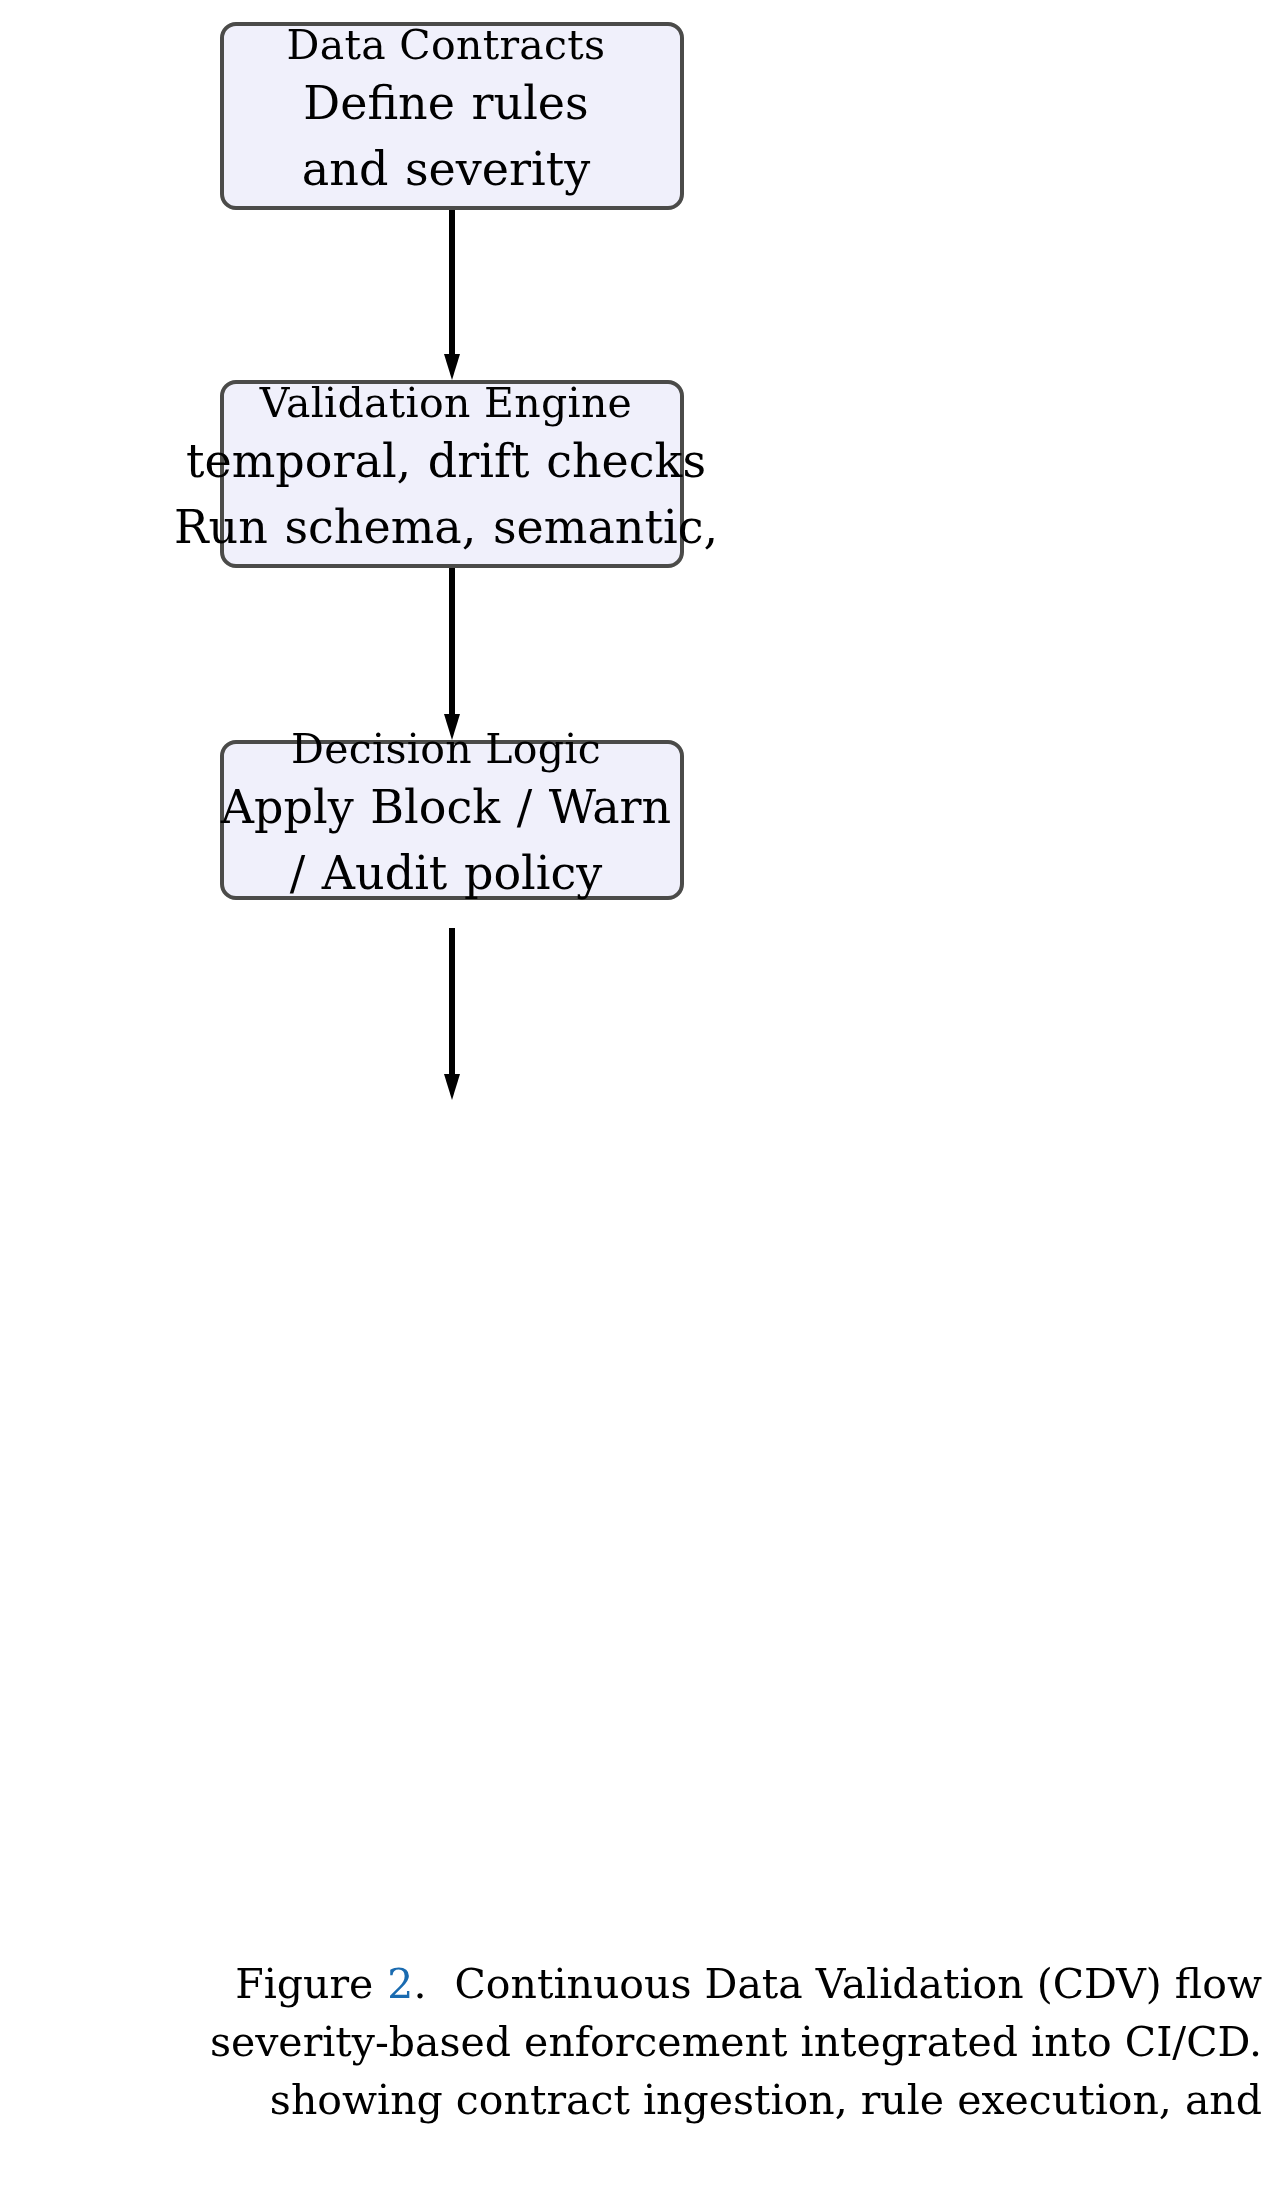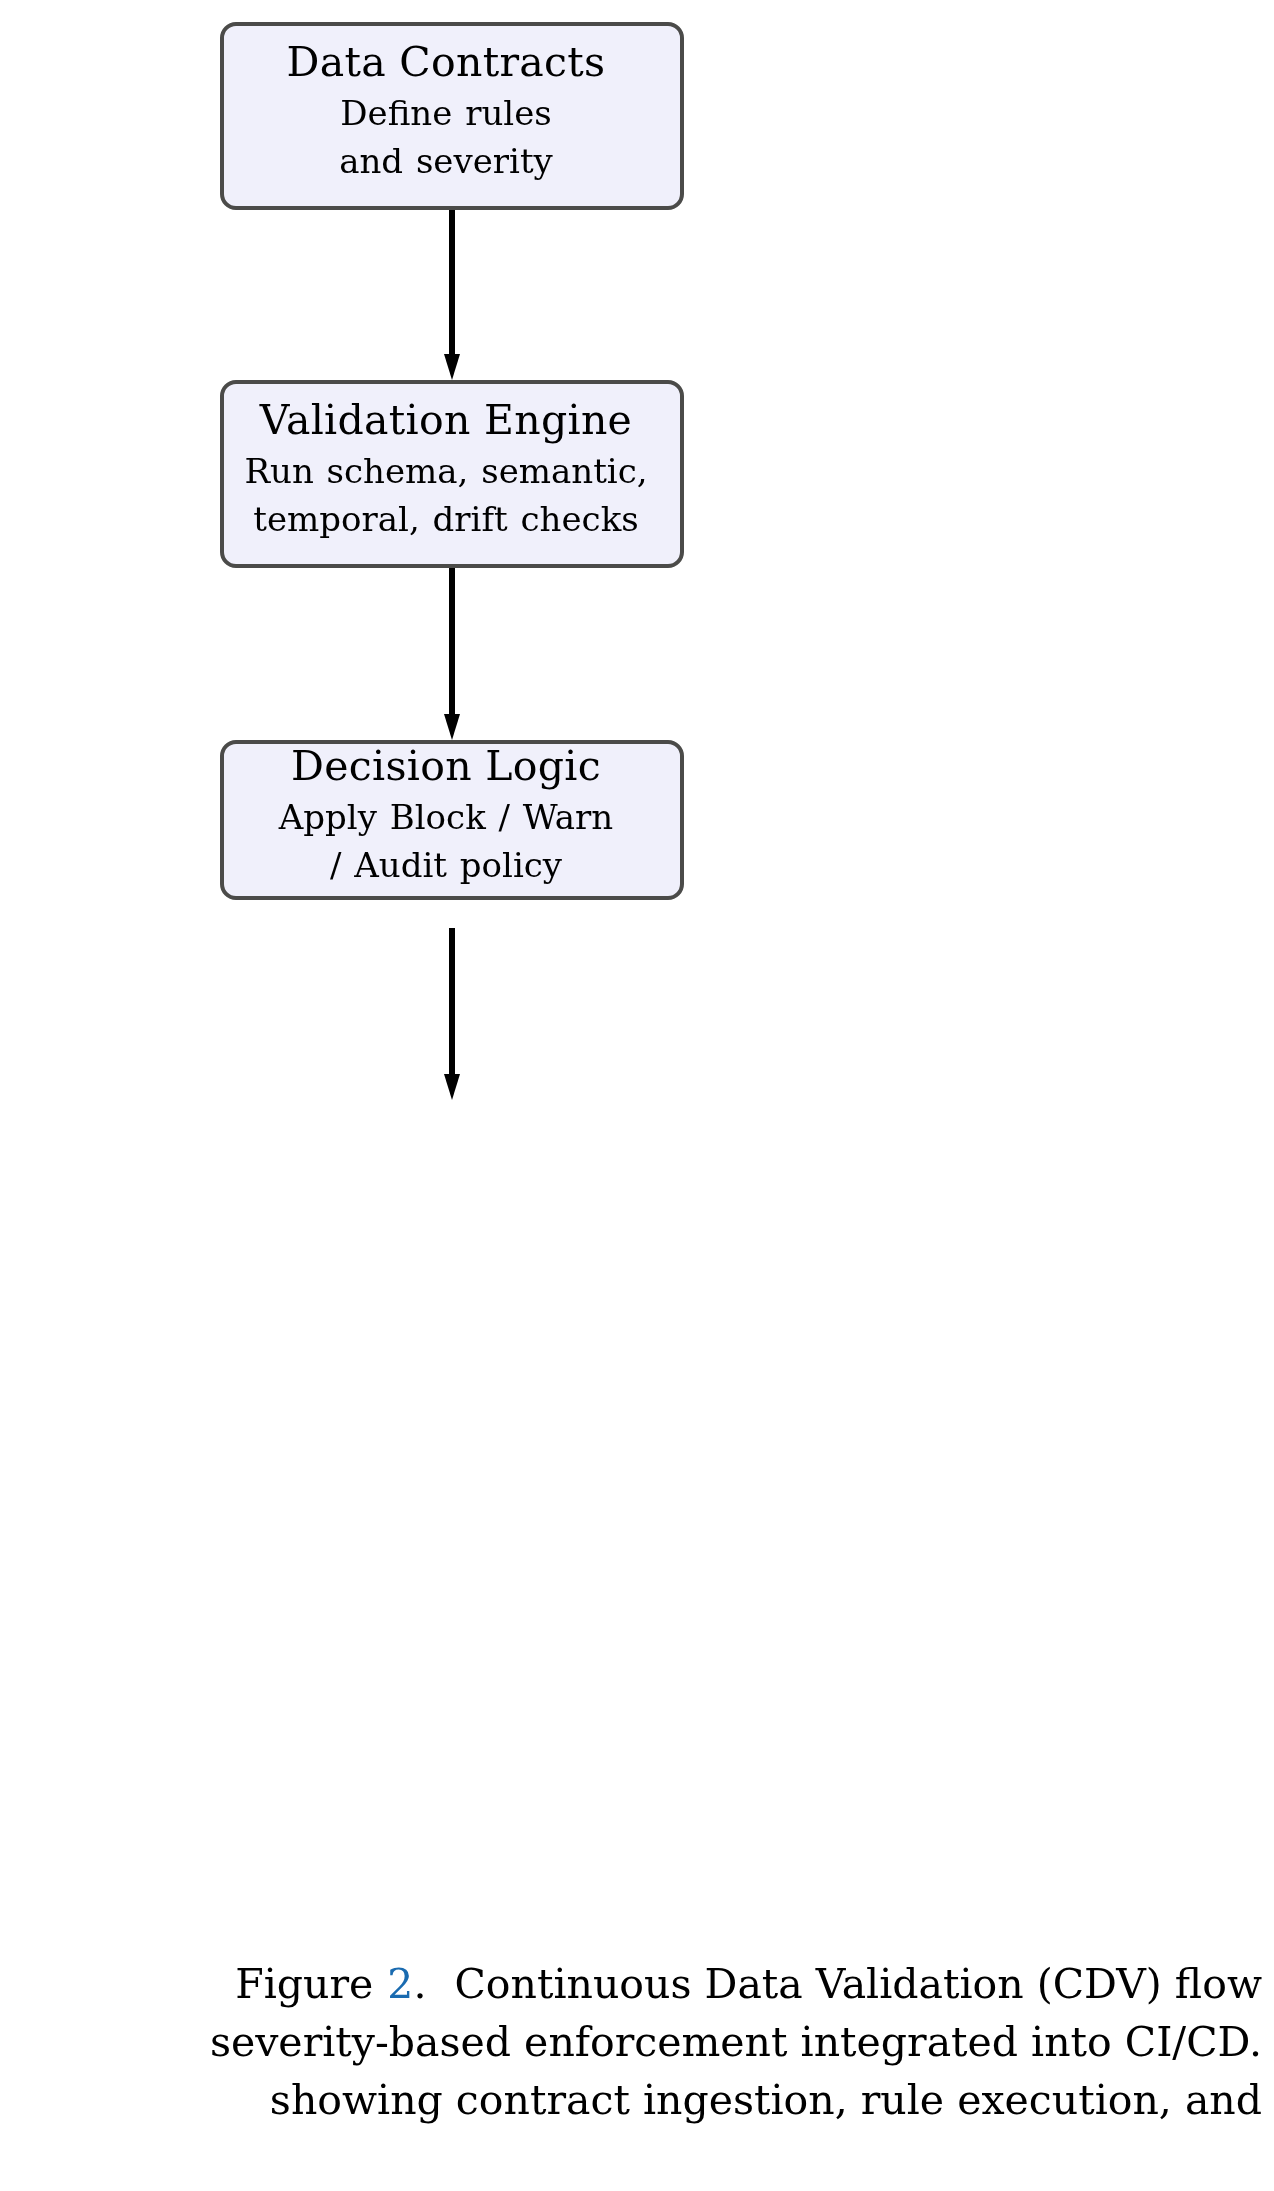--- a/index.html
+++ b/index.html
@@ -41,21 +41,21 @@
   }
 
   .node-title {
     font-size: 41px;
     line-height: 1.16;
     letter-spacing: 0.3px;
     white-space: nowrap;
     margin-bottom: 2px;
   }
   .node-line {
-    font-size: 34px;
+    font-size: 46px;
     line-height: 1.42;
     white-space: nowrap;
     word-spacing: 2px;
   }
 
   #node-contracts   { top: 22px;   height: 188px; }
   #node-validation  { top: 380px;  height: 188px; }
   #node-decision    { top: 740px;  height: 160px; }
   #node-outcome     { top: 1100px; height: 188px; }
 
@@ -117,22 +117,22 @@
     <div class="node-line">and severity</div>
   </div>
 
   <div class="arrow" id="arrow-1">
     <div class="shaft"></div>
     <div class="head"></div>
   </div>
 
   <div class="node" id="node-validation">
     <div class="node-title">Validation Engine</div>
+    <div class="node-line">temporal, drift checks</div>
     <div class="node-line">Run schema, semantic,</div>
-    <div class="node-line">temporal, drift checks</div>
   </div>
 
   <div class="arrow" id="arrow-2">
     <div class="shaft"></div>
     <div class="head"></div>
   </div>
 
   <div class="node" id="node-decision">
     <div class="node-title">Decision Logic</div>
     <div class="node-line">Apply Block / Warn</div>

